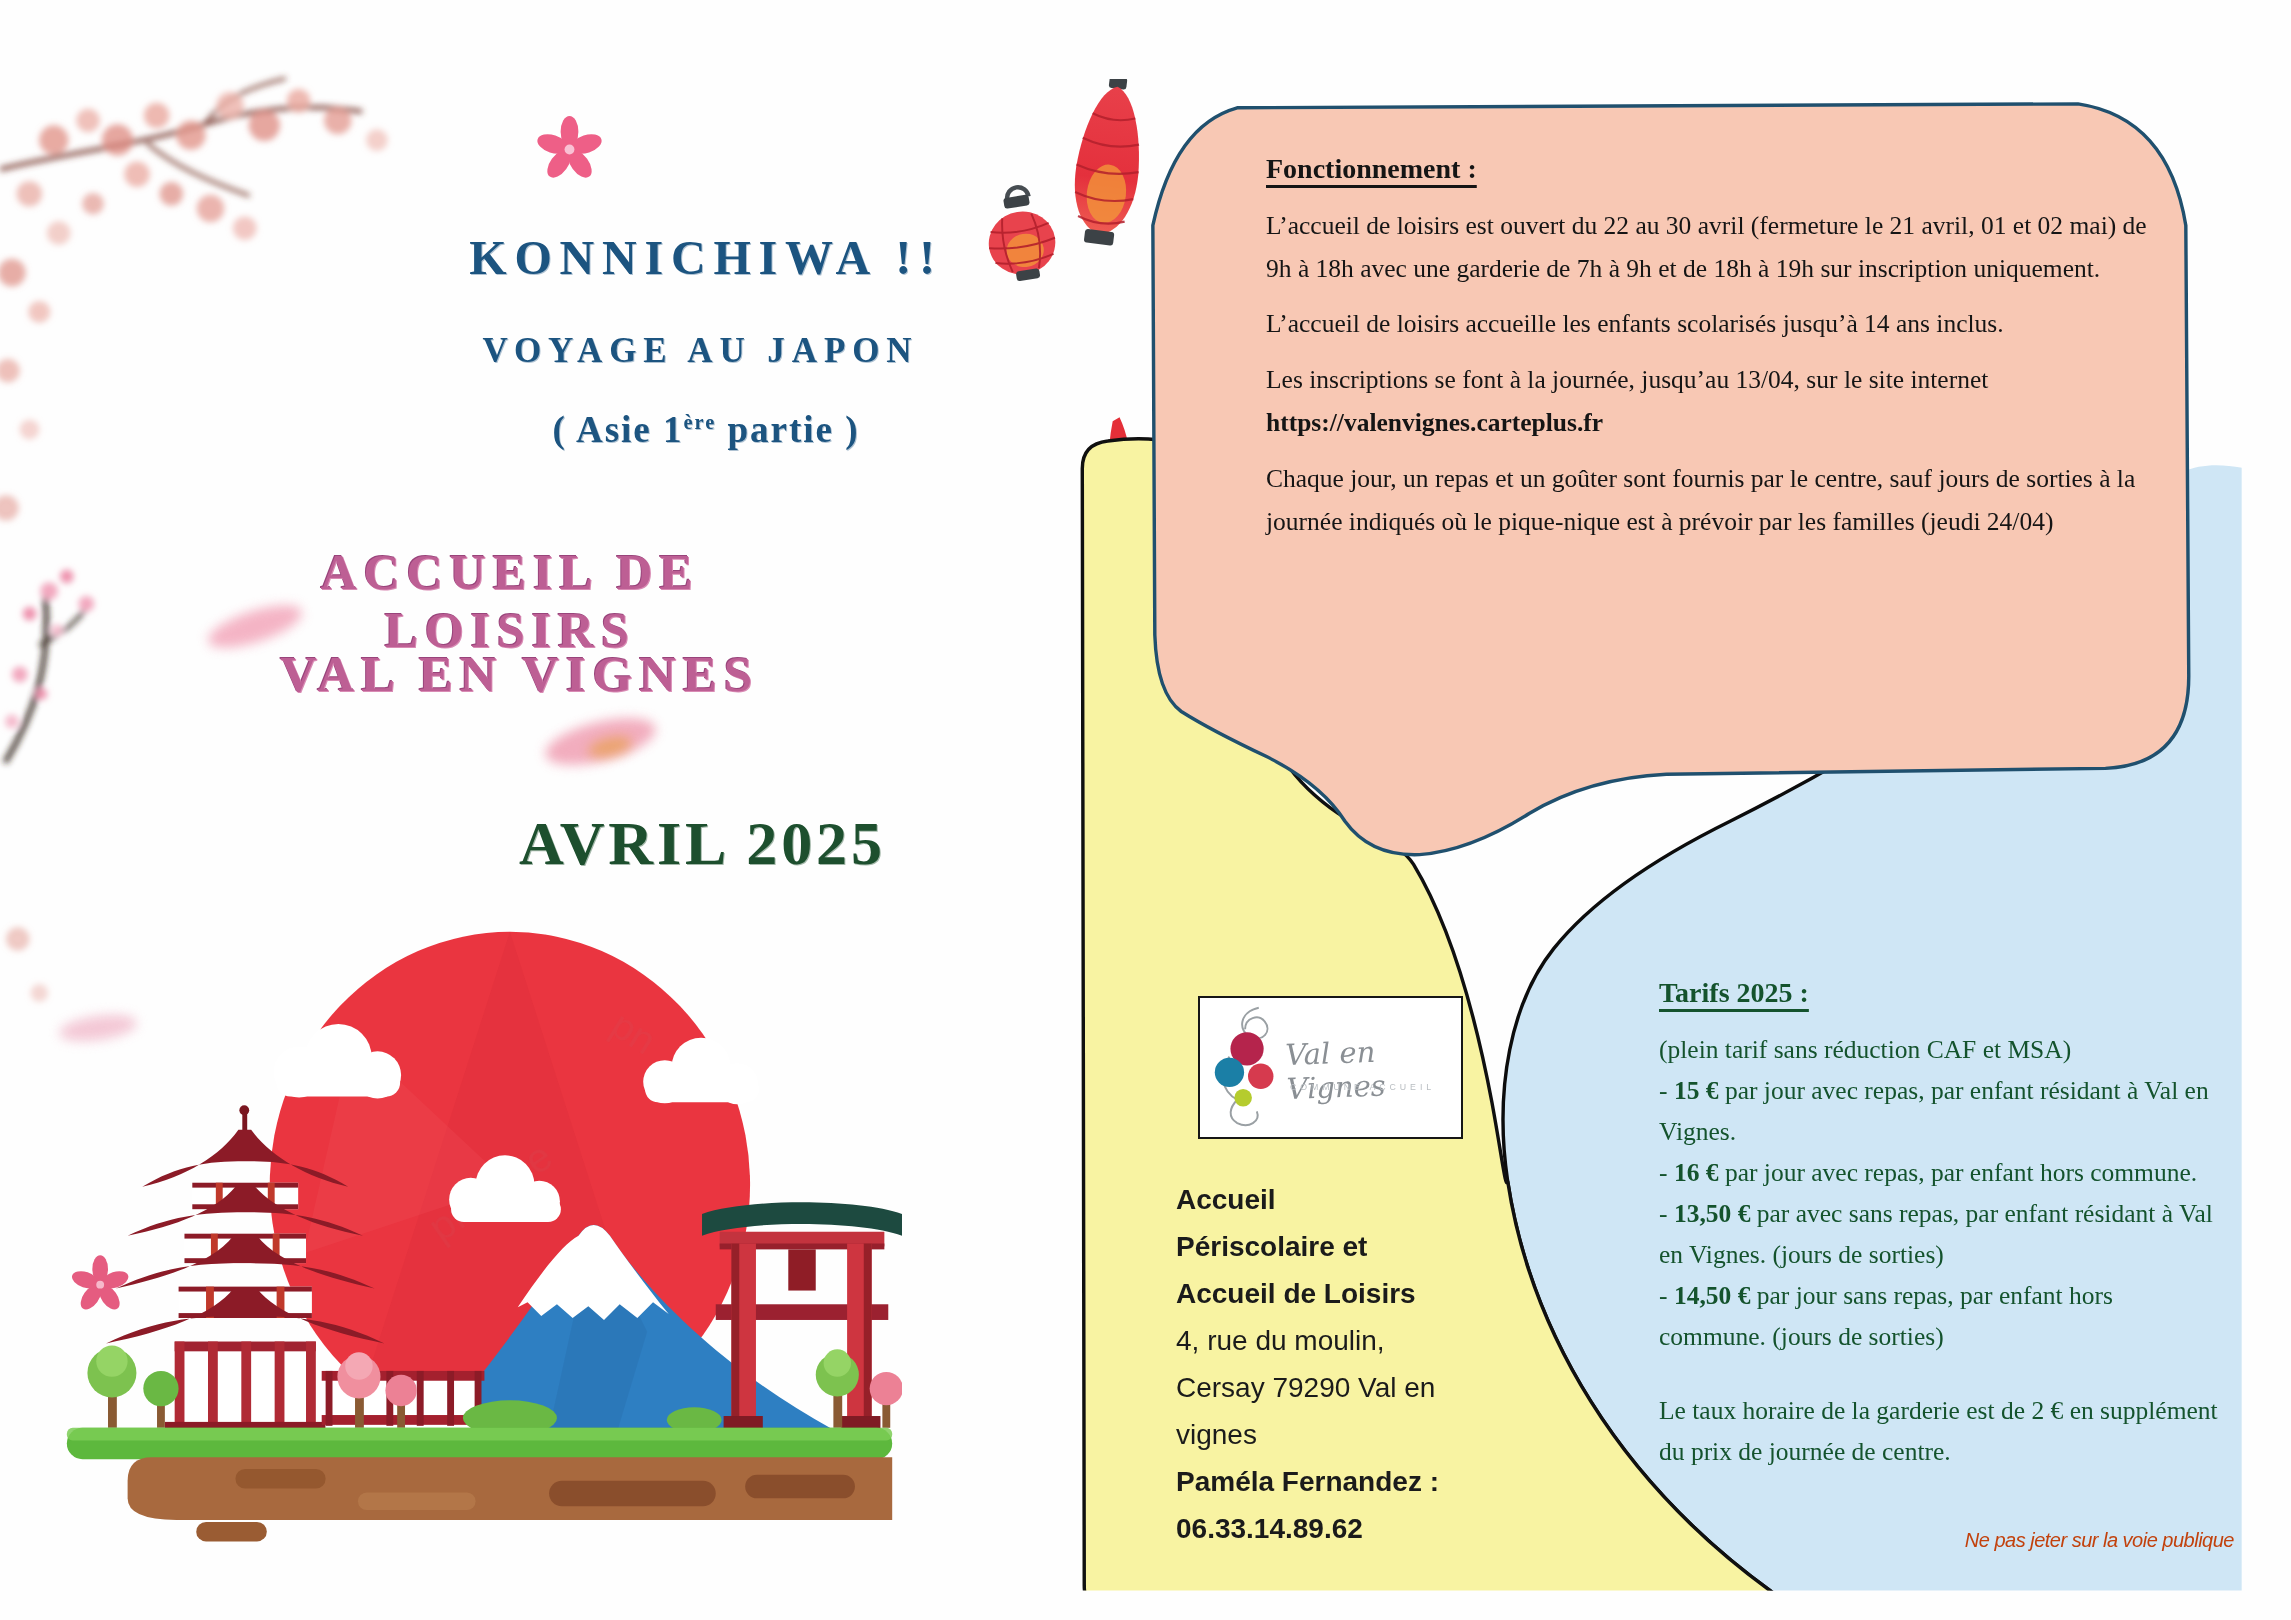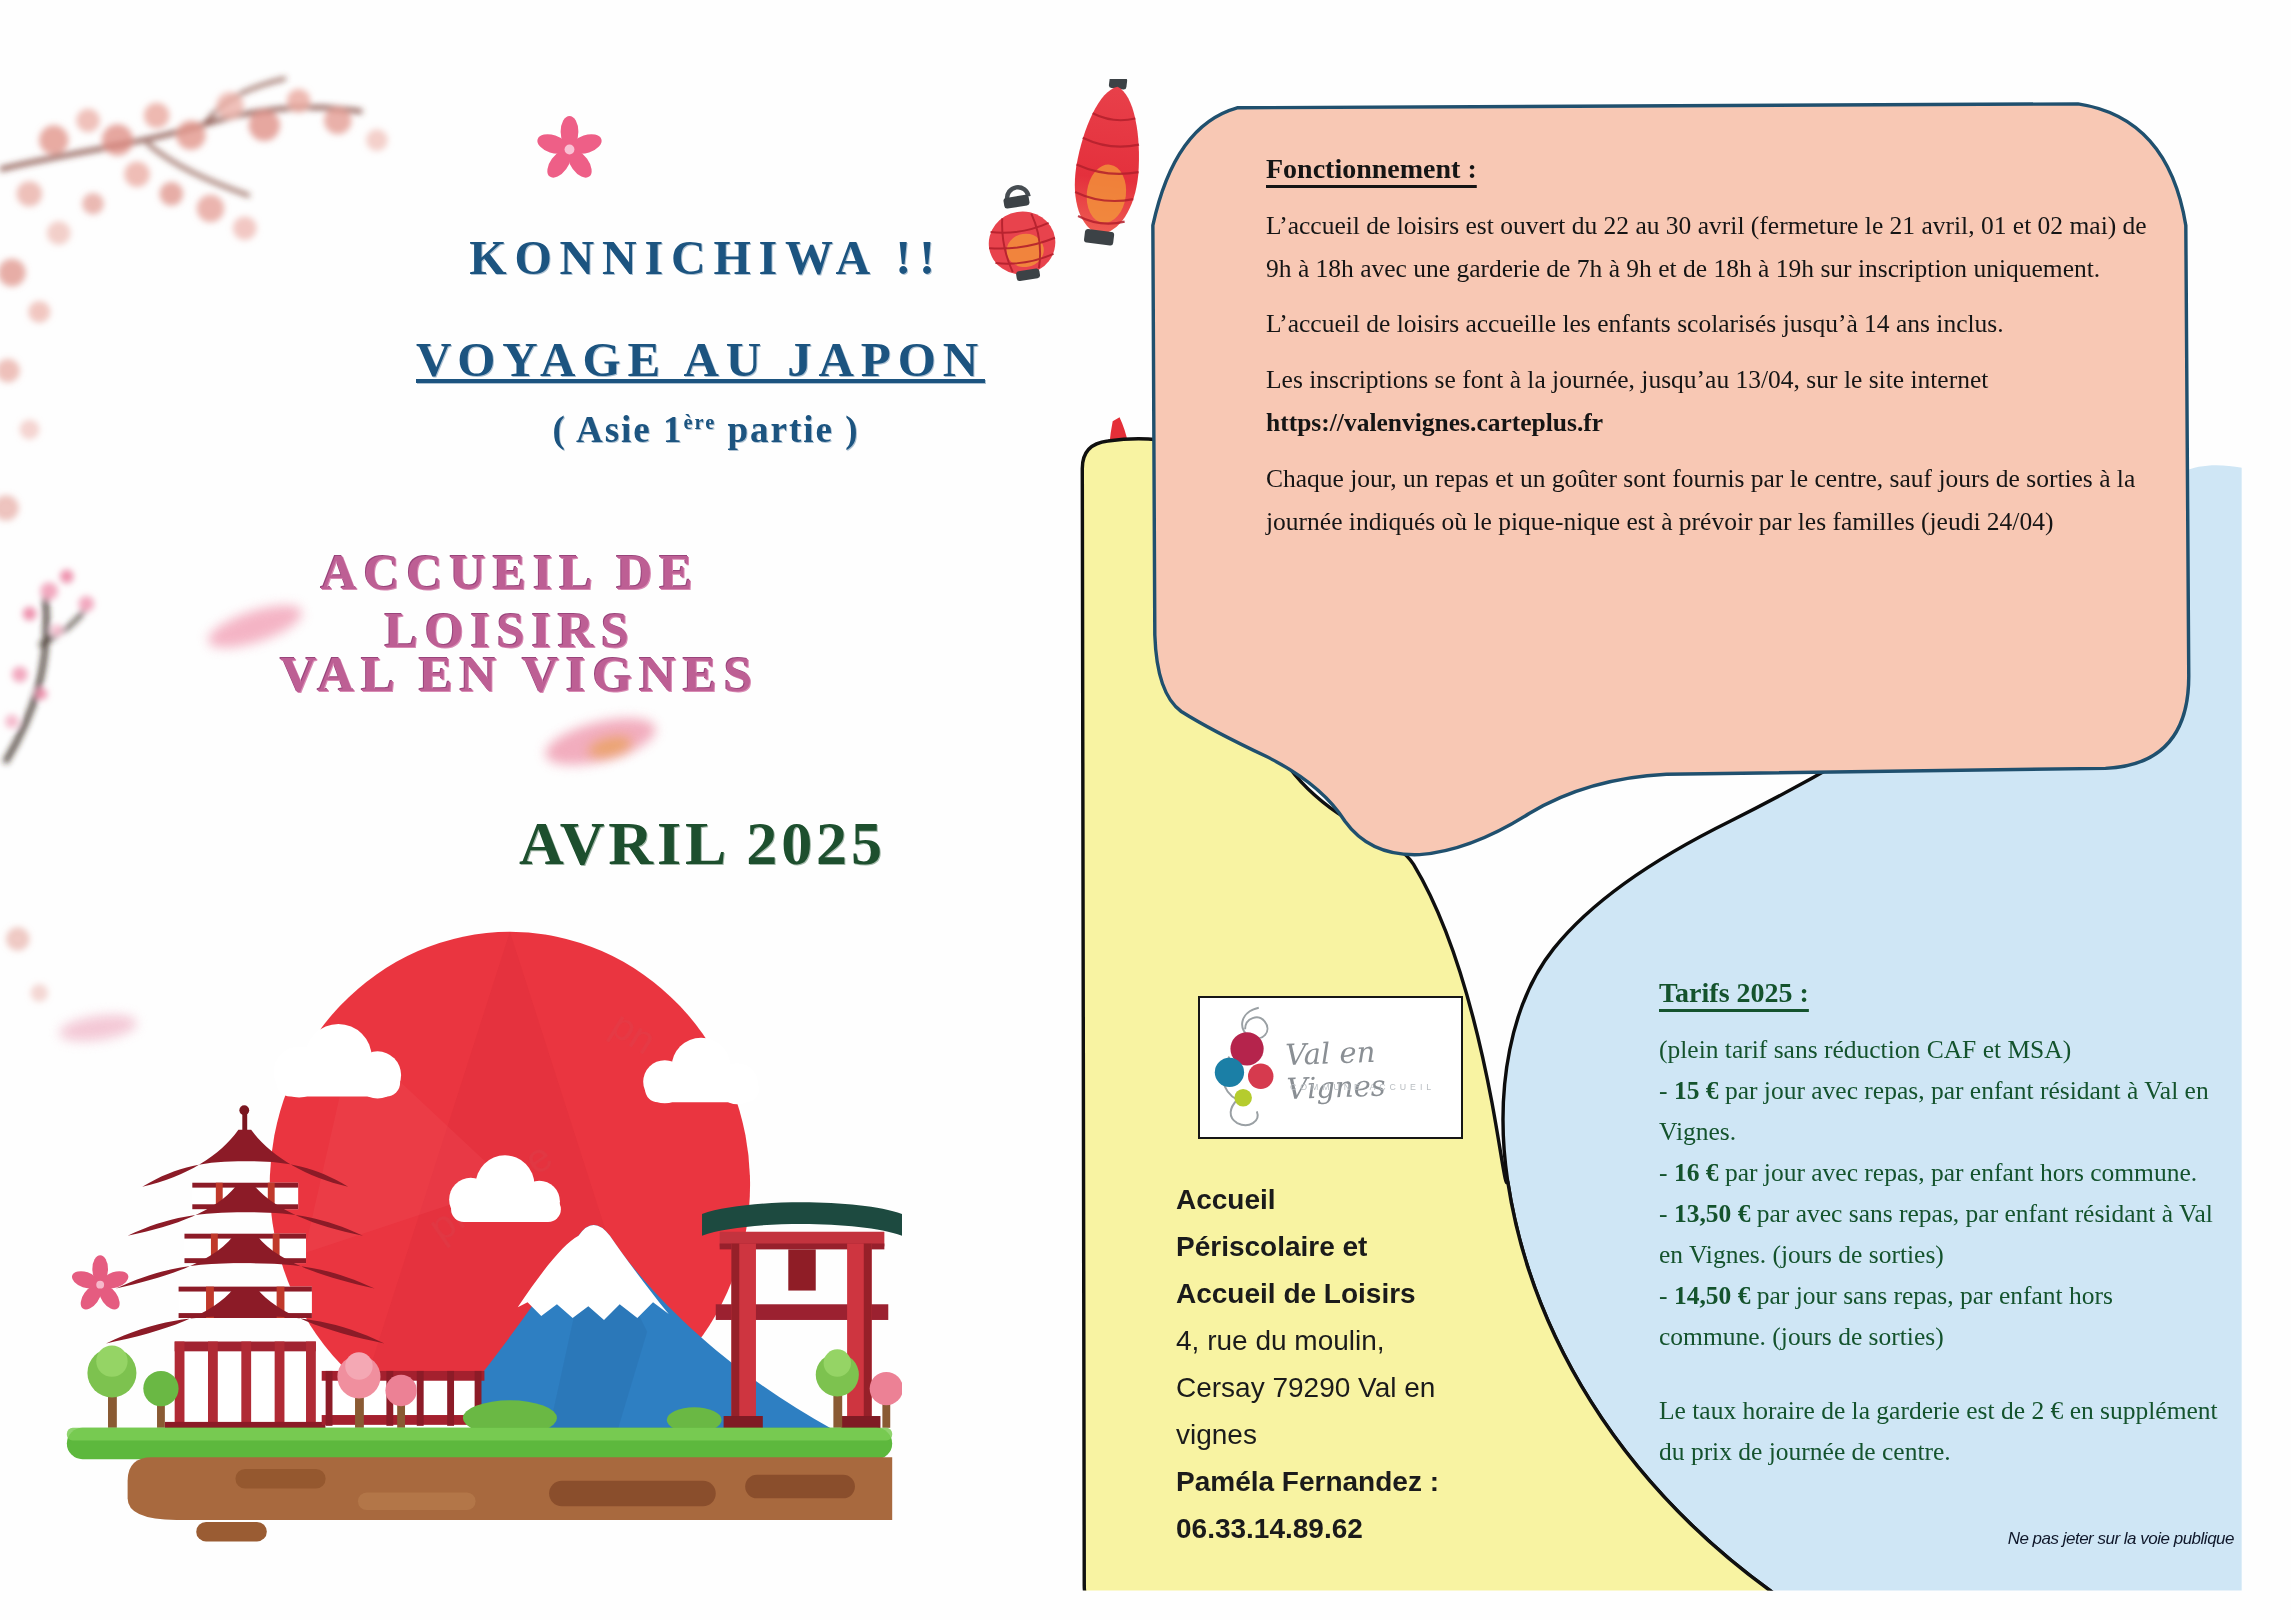--- a/index.html
+++ b/index.html
@@ -3,21 +3,21 @@
 <meta charset="utf-8">
 <style>
   html,body{margin:0;padding:0;background:#ffffff;}
   .page{position:relative;width:2292px;height:1620px;background:#fefefe;overflow:hidden;
         font-family:"Liberation Serif",serif;}
   .abs{position:absolute;}
   
   .title-blue{color:#1c5480;font-weight:700;text-align:center;
 rose    font-family:"Liberation Serif",serif;text-shadow:1px 1px 0 rgba(28,84,128,.35);}
   .greeting{left:412px;top:222px;width:588px;font-size:48px;letter-spacing:7.8px;}
-  .trip{left:387px;top:323px;width:627px;font-size:49px;letter-spacing:6.9px;text-decoration:underline;}
+  .trip{left:387px;top:323px;width:627px;font-size:35px;letter-spacing:6.9px;}
   .subtitle{left:461px;top:400px;width:490px;font-size:37px;letter-spacing:2px;}
   .subtitle .sup{font-size:.55em;vertical-align:super;font-weight:700;}
   .title-rose{color:#bd5f94;font-weight:700;text-align:center;
     font-family:"Liberation Serif",serif;letter-spacing:6.9px;
     text-shadow:1px 1px 0 #d98bb4,-1px -1px 0 #99447b;}
   .org1{left:211px;top:535px;width:598px;font-size:50px;}
   .org2{left:260px;top:637px;width:519px;font-size:51px;}
   .month{left:519px;top:800px;width:431px;font-size:62px;color:#1d4f2e;font-weight:700;
     letter-spacing:3.9px;font-family:"Liberation Serif",serif;
     text-shadow:1px 1px 0 rgba(29,79,46,.4);}
@@ -27,21 +27,21 @@
     text-decoration-thickness:2.5px;text-underline-offset:6.9px;}
   .fonct p{margin:0 0 12.7px 0;}
   .fonct .narrow{max-width:851px;}
   .fonct .link{font-weight:700;}
   .tarifs{left:1659px;top:972px;width:567px;font-size:25.5px;line-height:41px;color:#14532d;}
   .tarifs h3{margin:0 0 15.7px 0;font-size:28px;text-decoration:underline;
     text-decoration-thickness:2.5px;text-underline-offset:6.9px;}
   .tarifs .titem{margin:0;}
   .tarifs .price{font-weight:700;}
   .tarifs .gard{margin-top:33px;}
-  .footer-note{left:1852px;top:1529px;width:382px;font-size:17px;color:#0f172a;
+  .footer-note{left:1852px;top:1529px;width:382px;font-size:20px;color:#c2410c;
     font-family:"Liberation Sans",sans-serif;font-style:italic;text-align:right;
     letter-spacing:-0.5px;}
   .contact{left:1176px;top:1176px;width:304px;font-size:28px;line-height:47px;
     font-family:"Liberation Sans",sans-serif;color:#1b1b1b;}
   .contact .b{font-weight:700;}
   .logo-box{left:1198px;top:996px;width:261px;height:139px;background:#ffffff;
     border:2.9px solid #161616;}
   .logo-name{position:absolute;left:86px;top:37px;width:169px;font-size:29px;color:#8a8f94;
     font-style:italic;font-family:"DejaVu Serif",serif;transform:rotate(-2deg);}
   .logo-tag{position:absolute;left:90px;top:84px;width:161px;font-size:8.8px;color:#b9bec2;

